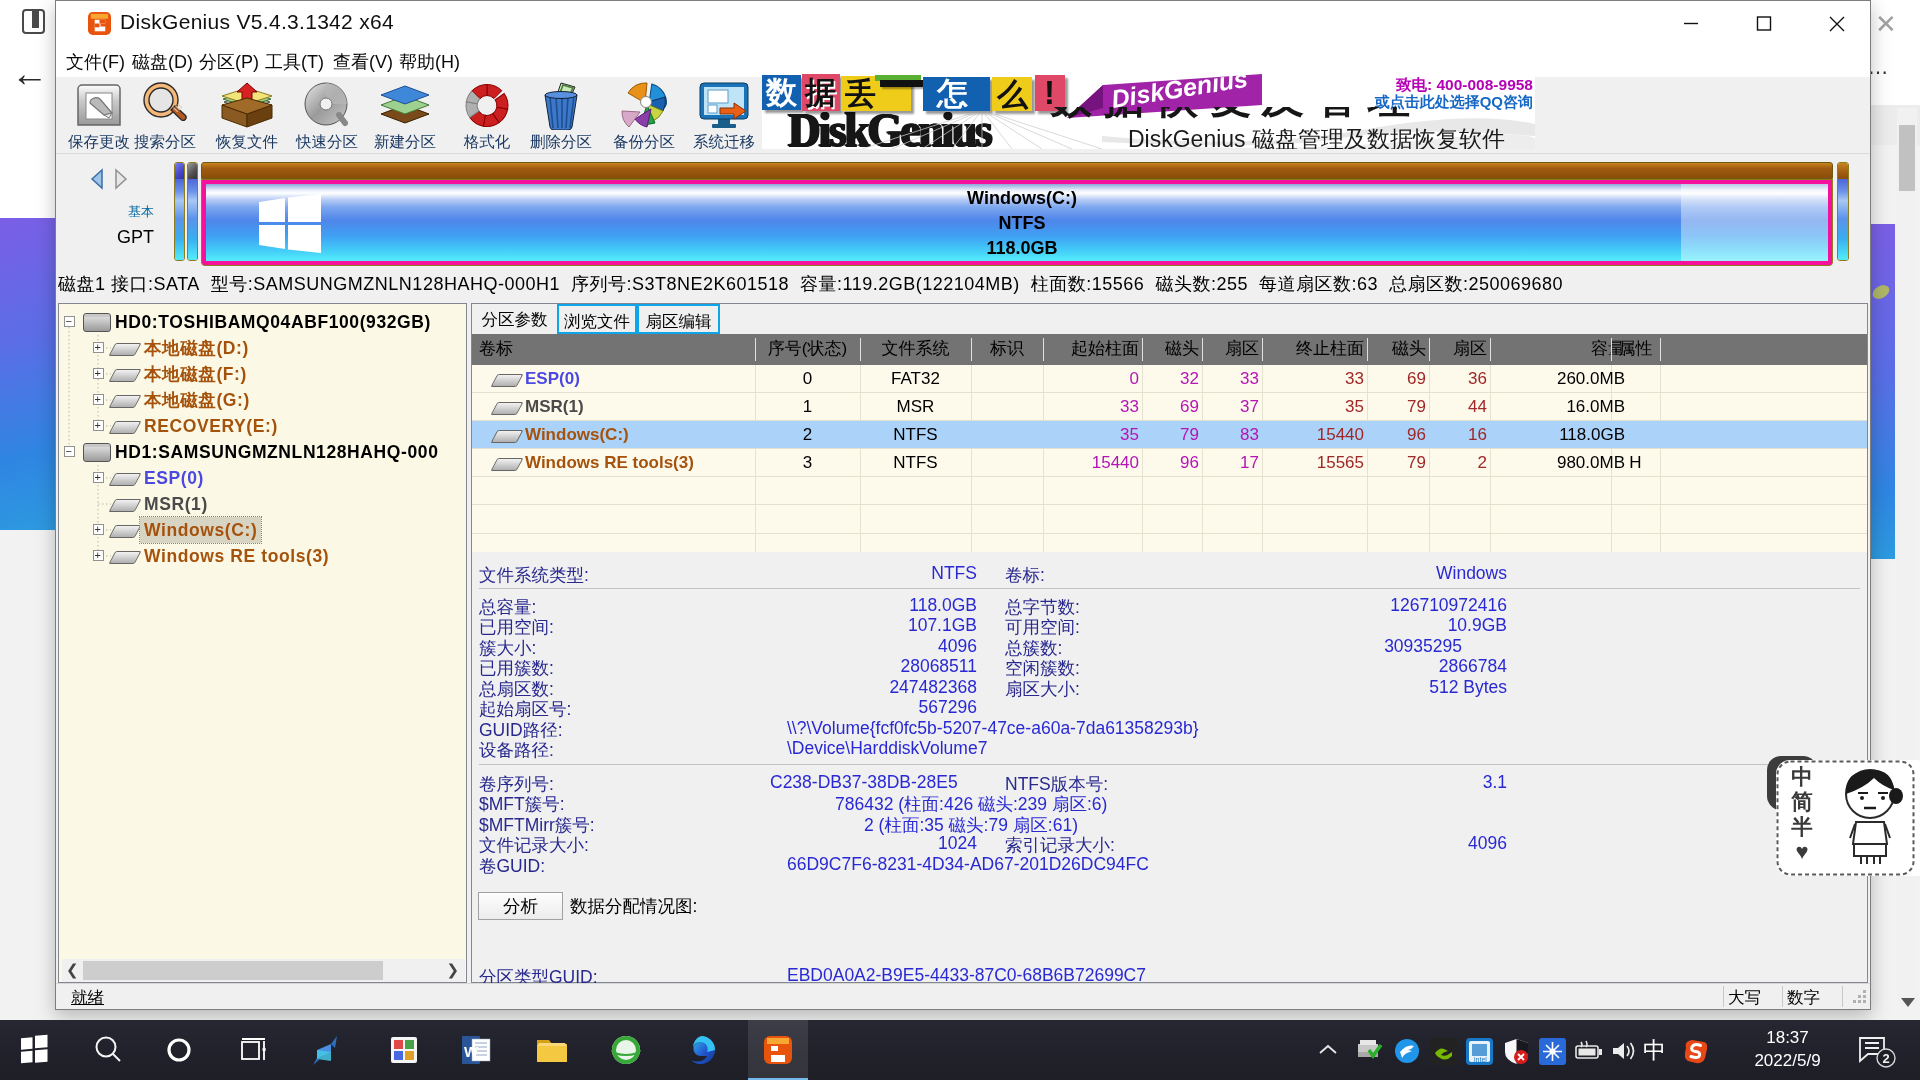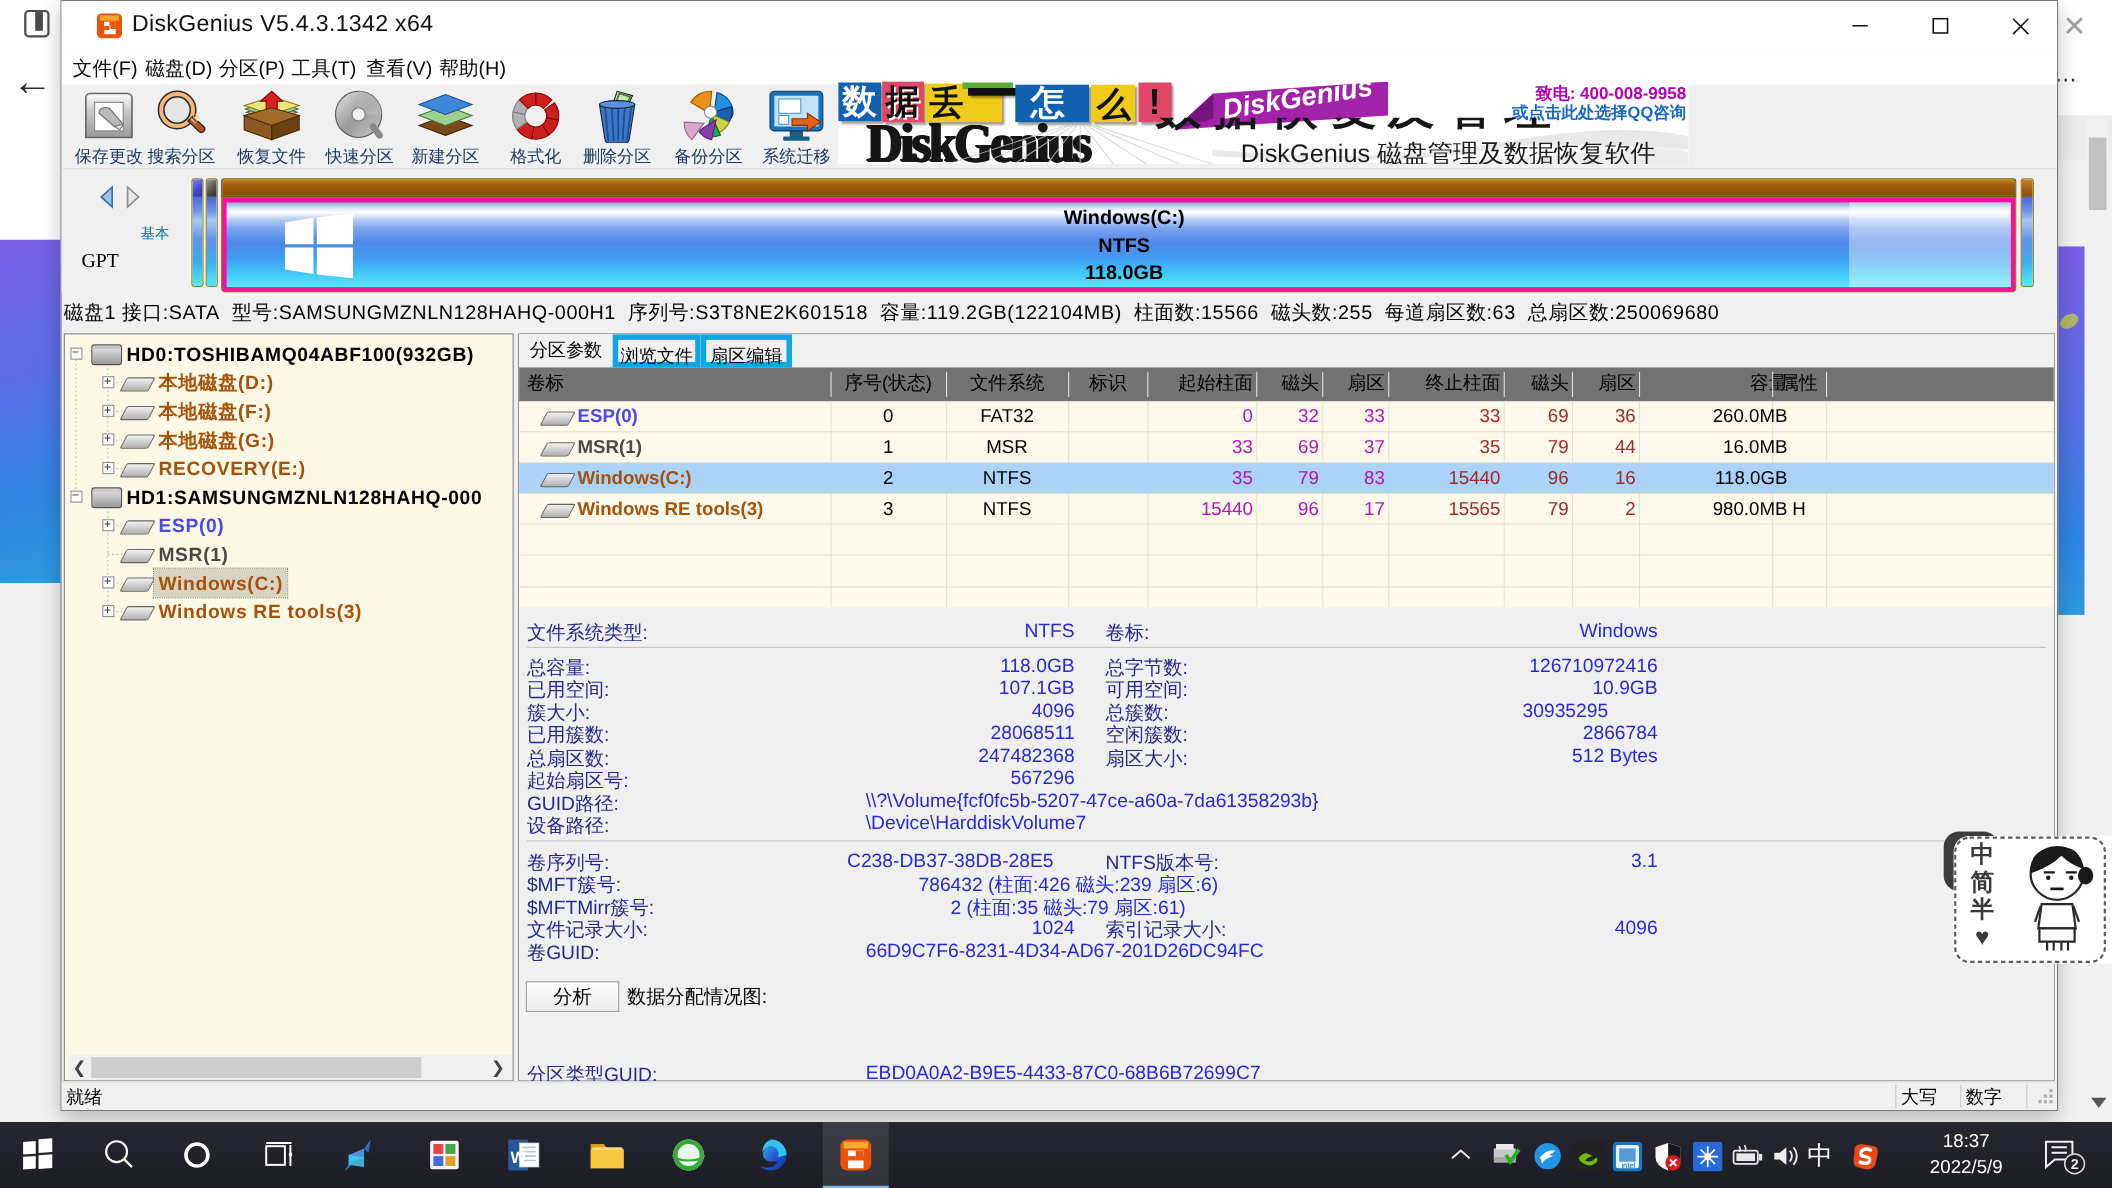--- a/index.html
+++ b/index.html
@@ -39,21 +39,21 @@
 .tool{position:absolute;top:4px;width:90px;text-align:center;}
 .tool .ic{display:block;margin:0 auto;height:49px;}
 .tool .lb{display:block;margin-top:2px;font-size:15.5px;color:#1c3a63;white-space:nowrap;}
 
 #banner{left:706px;top:73px;width:773px;height:75px;background:#fff;overflow:hidden;}
 .bb{overflow:hidden;font-weight:bold;font-size:31px;box-shadow:2.5px 2.5px 2px rgba(0,0,0,.4);}
 
 #diskband{left:0;top:153px;width:1814px;height:112px;background:#f0f0f0;}
 #navarrows{left:32px;top:14px;width:44px;height:22px;}
 #lbl-jiben{left:18px;top:49px;width:80px;text-align:right;font-size:13px;color:#0369a1;}
-#lbl-gpt{left:18px;top:73px;width:80px;text-align:left;font-size:18px;color:#000;font-family:Liberation Serif, serif;}
+#lbl-gpt{left:18px;top:73px;width:80px;text-align:right;font-size:18px;color:#000;}
 .minibar{position:absolute;top:8px;width:11px;height:99px;border:1px solid #8f7c1c;border-radius:3px;box-sizing:border-box;overflow:hidden;}
 .minibar .cap{position:absolute;left:0;top:0;width:100%;height:16px;}
 .minibar .body{position:absolute;left:0;top:16px;width:100%;height:83px;background:linear-gradient(180deg,#4d66d8 0%,#6b93ea 15%,#a8c8f4 26%,#5a92ea 48%,#3aaef0 72%,#4fe8fa 95%);}
 #mainbar{left:145px;top:8px;width:1632px;height:104px;}
 #mainbar-cap{left:0;top:0;width:100%;height:17px;background:linear-gradient(180deg,#c8841e 0%,#a05c10 35%,#8a4d08 100%);border:1px solid #6d5a10;border-radius:3px 3px 0 0;box-sizing:border-box;}
 #mainpart{left:0;top:17px;width:1632px;height:87px;border:1px solid #8f7c1c;border-radius:0 0 4px 4px;background:#f5109d;box-sizing:border-box;}
 #mainpart-in{left:4px;top:4px;width:1622px;height:77px;background:linear-gradient(180deg,#8ca6da 0%,#e8eef9 8%,#ffffff 12%,#b9cdf5 20%,#7da7f0 30%,#4f86e9 47%,#3f9ff3 67%,#43ccf8 86%,#55ecfc 100%);}
 #freepart{left:1475px;top:0px;width:147px;height:77px;background:rgba(255,255,255,.40);}
 #winlogo{left:53px;top:10px;width:62px;height:60px;}
 #bartext{left:0;top:2px;width:1632px;text-align:center;font-size:18px;font-weight:bold;color:#000;line-height:25px;}
@@ -61,21 +61,21 @@
 
 #diskinfo{left:2px;top:265px;width:1812px;height:37px;background:#f0f0f0;font-size:18px;letter-spacing:.5px;color:#000;line-height:37px;white-space:nowrap;}
 
 #tree{left:2px;top:302px;width:409px;height:680px;background:#fbf9e6;border:1px solid #828790;box-sizing:border-box;}
 .trow{position:absolute;height:26px;line-height:26px;font-size:17.5px;letter-spacing:.6px;font-weight:bold;white-space:nowrap;}
 #tree-hsb{left:3px;top:655px;width:403px;height:23px;background:#f0f0f0;}
 
 #rpanel{left:415px;top:302px;width:1397px;height:680px;background:#fff;border:1px solid #828790;box-sizing:border-box;}
 
 #tabs{left:0px;top:0px;width:1395px;height:30px;background:#f0f0f0;}
-.tab{position:absolute;top:0;height:30px;line-height:30px;text-align:center;font-size:16.5px;color:#000;background:#f0f0f0;border:5px solid #0ea5e9;box-sizing:border-box;}
+.tab{position:absolute;top:0;height:30px;line-height:30px;text-align:center;font-size:16.5px;color:#000;background:#f0f0f0;border:2px solid #0ea5e9;box-sizing:border-box;}
 #tab1{left:0px;width:85px;background:#f0f0f0;border:none;}
 
 #thead{left:0;top:30px;width:1395px;height:30.5px;background:#737373;font-size:17px;color:#000;}
 #thead .hc{position:absolute;top:0;height:30px;line-height:30px;}
 #tbody{left:0;top:60.5px;width:1395px;height:187px;background:#fdfaec;font-size:17px;}
 .trw{position:absolute;left:0;width:1395px;height:28.2px;line-height:28px;border-bottom:1px solid #e3e0ce;box-sizing:border-box;}
 .cell{position:absolute;top:0;height:28px;white-space:nowrap;}
 
 #details{left:0;top:247.6px;width:1395px;height:430px;background:#f0f0f0;font-size:17.5px;}
 .dl{position:absolute;color:#28288e;white-space:nowrap;}
@@ -541,21 +541,21 @@
         <div class="dv dvr" style="left:835px;top:281.5px;width:200px;">4096</div>
       <div class="dl" style="left:7px;top:302px;">卷GUID:</div>
         <div class="dv" style="left:315px;top:302px;">66D9C7F6-8231-4D34-AD67-201D26DC94FC</div>
       <div style="position:absolute;left:6px;top:340px;width:85px;height:28px;background:linear-gradient(#fdfdfd,#ececec);border:1px solid #a0a0a0;box-sizing:border-box;text-align:center;line-height:26px;color:#000;">分析</div>
       <div style="position:absolute;left:98px;top:342px;color:#000;">数据分配情况图:</div>
       <div class="dl" style="left:7px;top:413px;">分区类型GUID:</div>
         <div class="dv" style="left:315px;top:413px;">EBD0A0A2-B9E5-4433-87C0-68B6B72699C7</div>
     </div>
   </div>
   <div class="abs" id="statusbar">
-    <span style="position:absolute;left:4px;top:3px;">就绪</span>
+    <span style="position:absolute;left:15px;top:3px;text-decoration:underline;">就绪</span>
     <span style="position:absolute;left:1672px;top:3px;">大写</span>
     <span style="position:absolute;left:1731px;top:3px;">数字</span>
     <div style="position:absolute;left:1667px;top:2px;width:1px;height:21px;background:#c8c8c8;"></div>
     <div style="position:absolute;left:1726px;top:2px;width:1px;height:21px;background:#c8c8c8;"></div>
     <div style="position:absolute;left:1786px;top:2px;width:1px;height:21px;background:#c8c8c8;"></div>
     <svg style="position:absolute;left:1797px;top:6px;" width="14" height="14">
         <g fill="#b0b0b0">
           <rect x="10" y="0" width="3" height="3"></rect>
           <rect x="10" y="5" width="3" height="3"></rect>
           <rect x="5" y="5" width="3" height="3"></rect>

